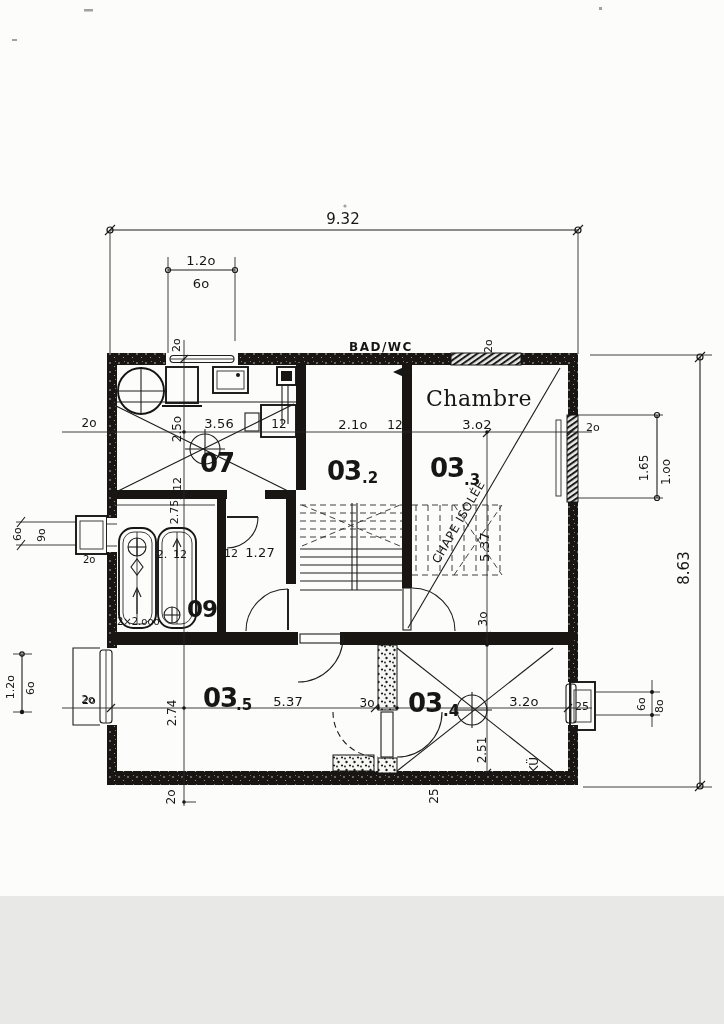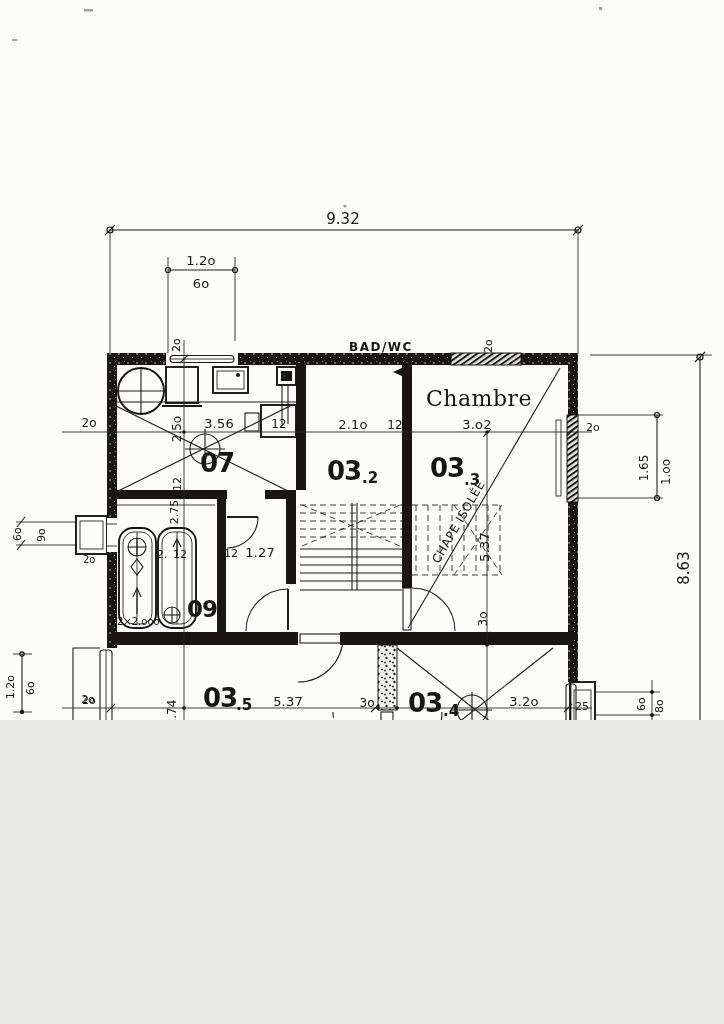--- a/index.html
+++ b/index.html
@@ -1,16 +1,16 @@
 <!DOCTYPE html>
 <html><head>
 <meta charset="utf-8">
 <style>
   html,body{margin:0;padding:0;background:#e8e8e6;}
-  .page{position:relative;width:724px;height:720px;background:#fcfcfa;margin:0 auto;overflow:hidden;}
+  .page{position:relative;width:724px;height:896px;background:#fcfcfa;margin:0 auto;overflow:hidden;}
   svg{position:absolute;left:0;top:0;}
   text{fill:#161616;font-family:"DejaVu Sans","Liberation Sans",sans-serif;}
   .d{font-size:13px;letter-spacing:0.2px;}
   .d11{font-size:11px;}
   .d12{font-size:12px;}
   .d15{font-size:15px;}
   .rm{font-weight:bold;font-size:26px;letter-spacing:-1px;}
   .rms{font-weight:bold;font-size:15px;}
   .serif{font-family:"DejaVu Serif","Liberation Serif",serif;font-size:22px;letter-spacing:0.5px;}
   .cap{font-size:12px;letter-spacing:1.5px;font-weight:bold;}

